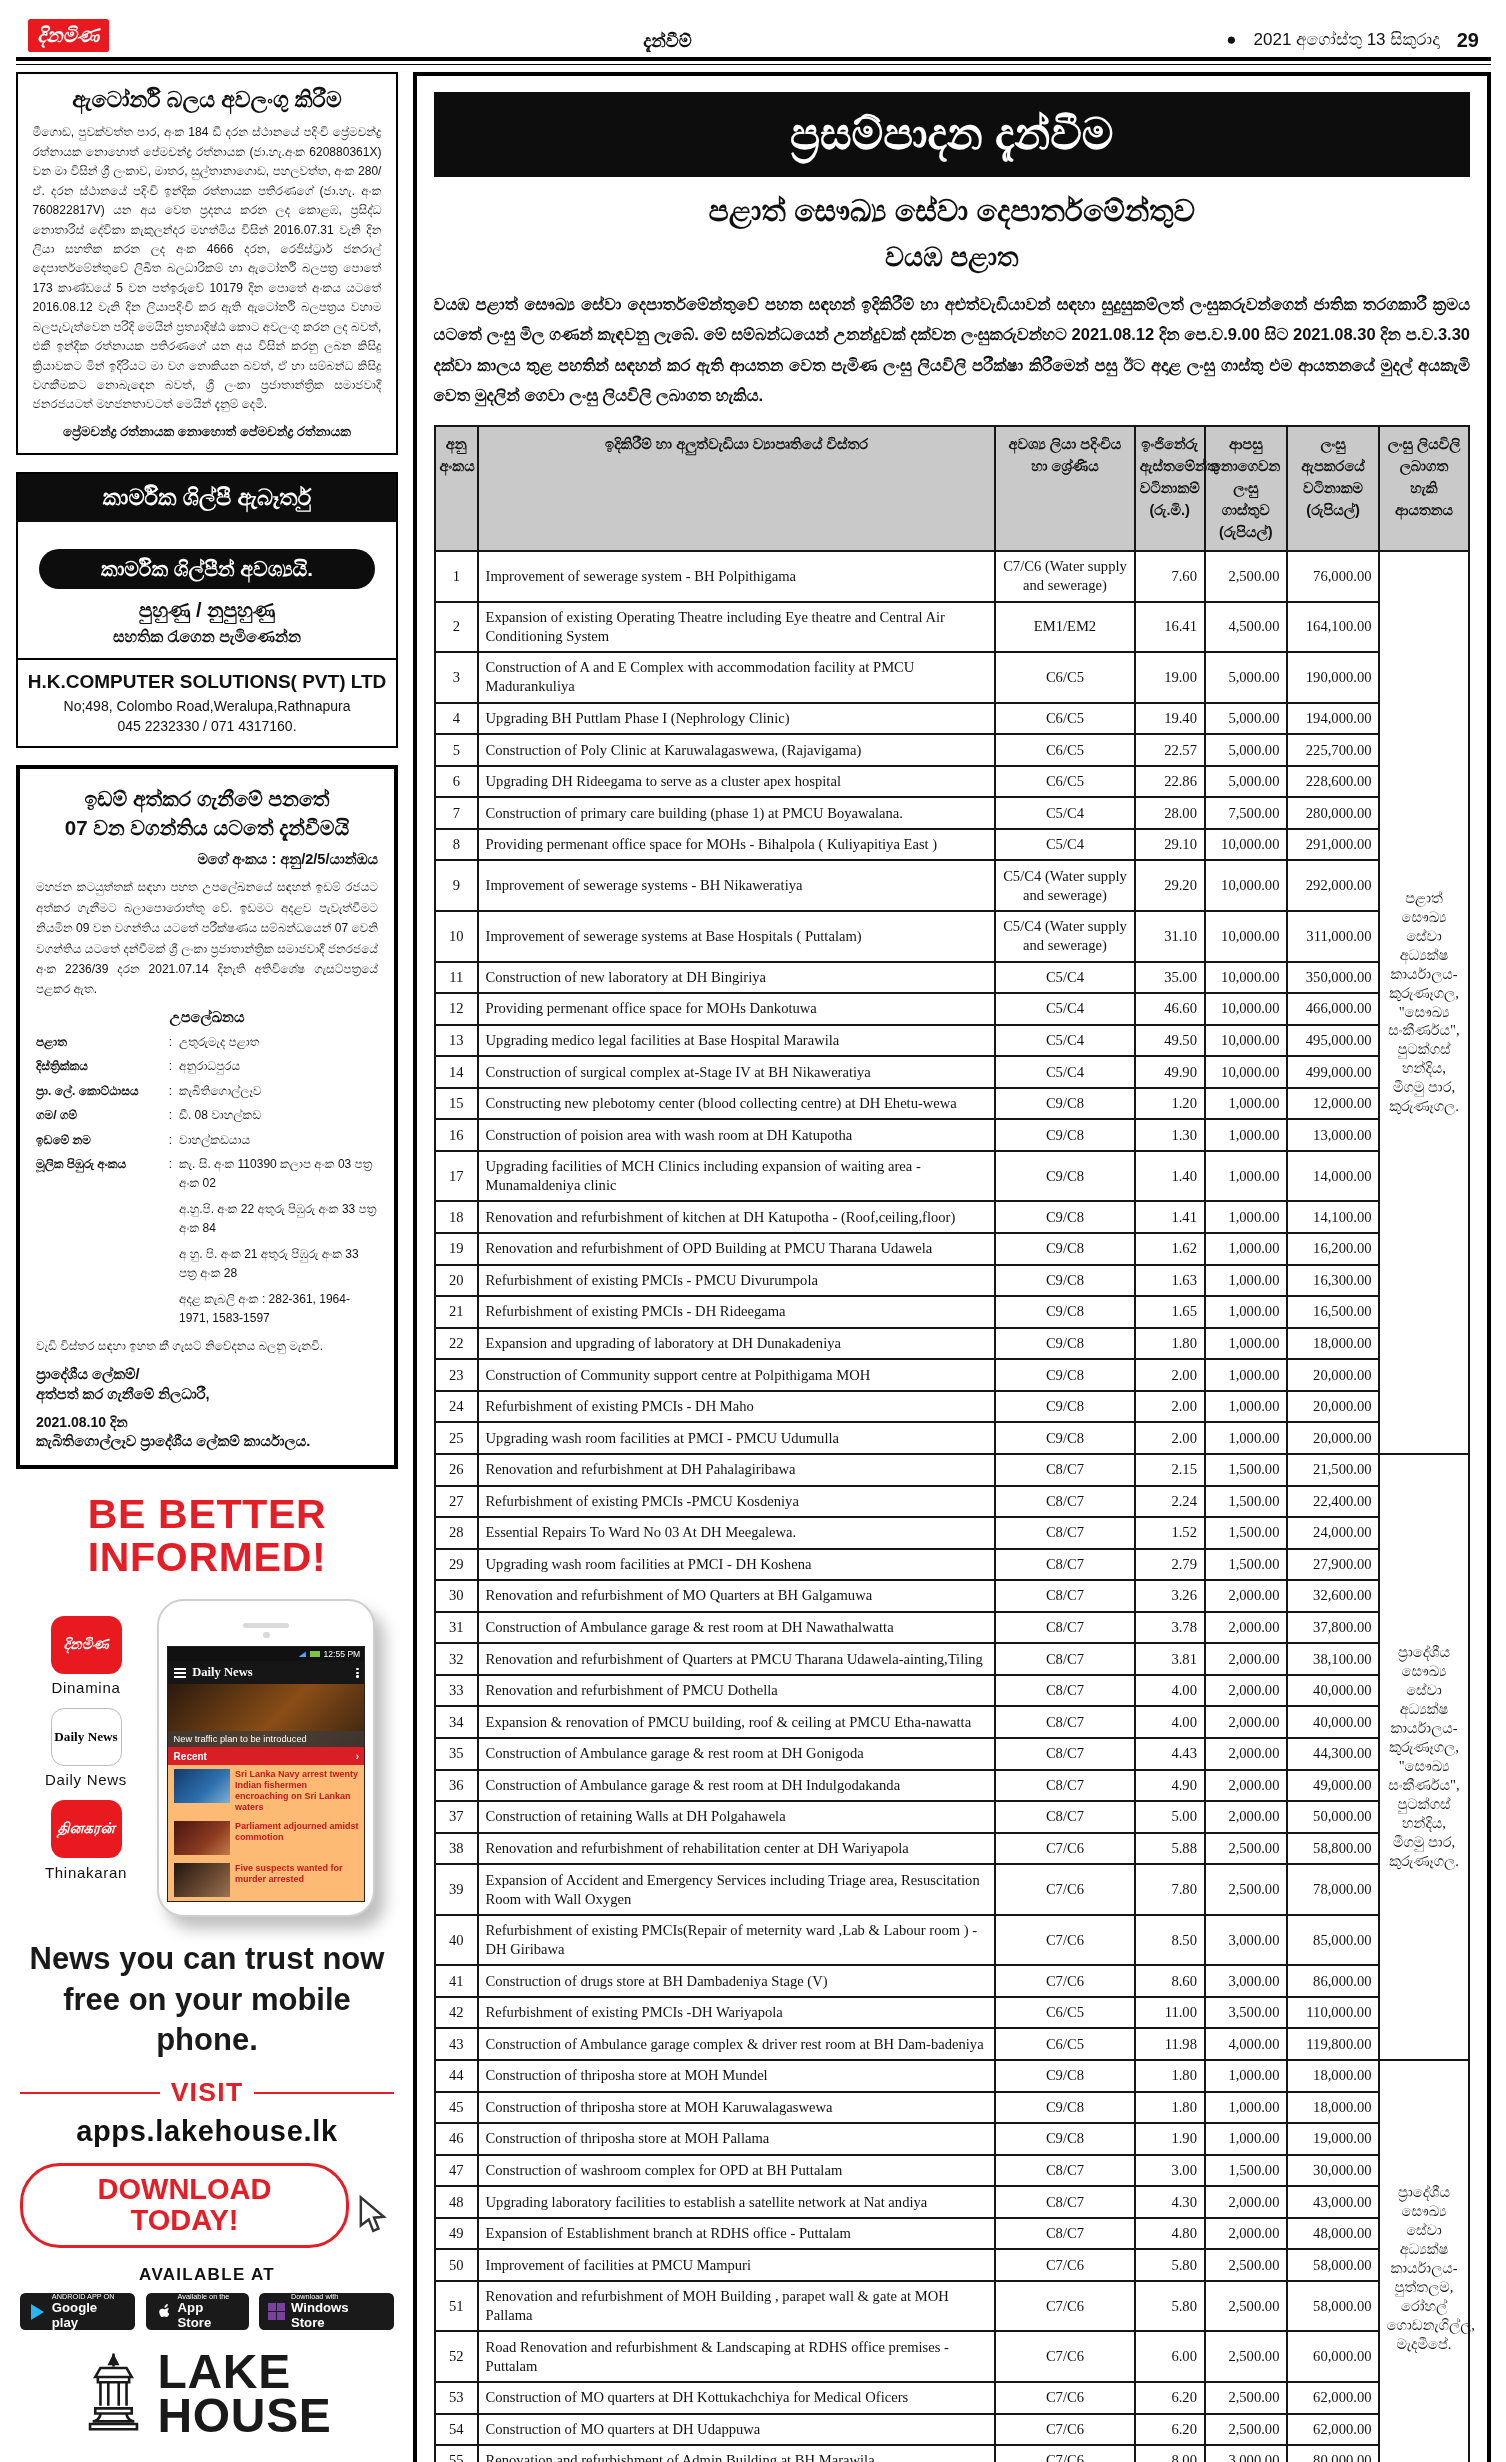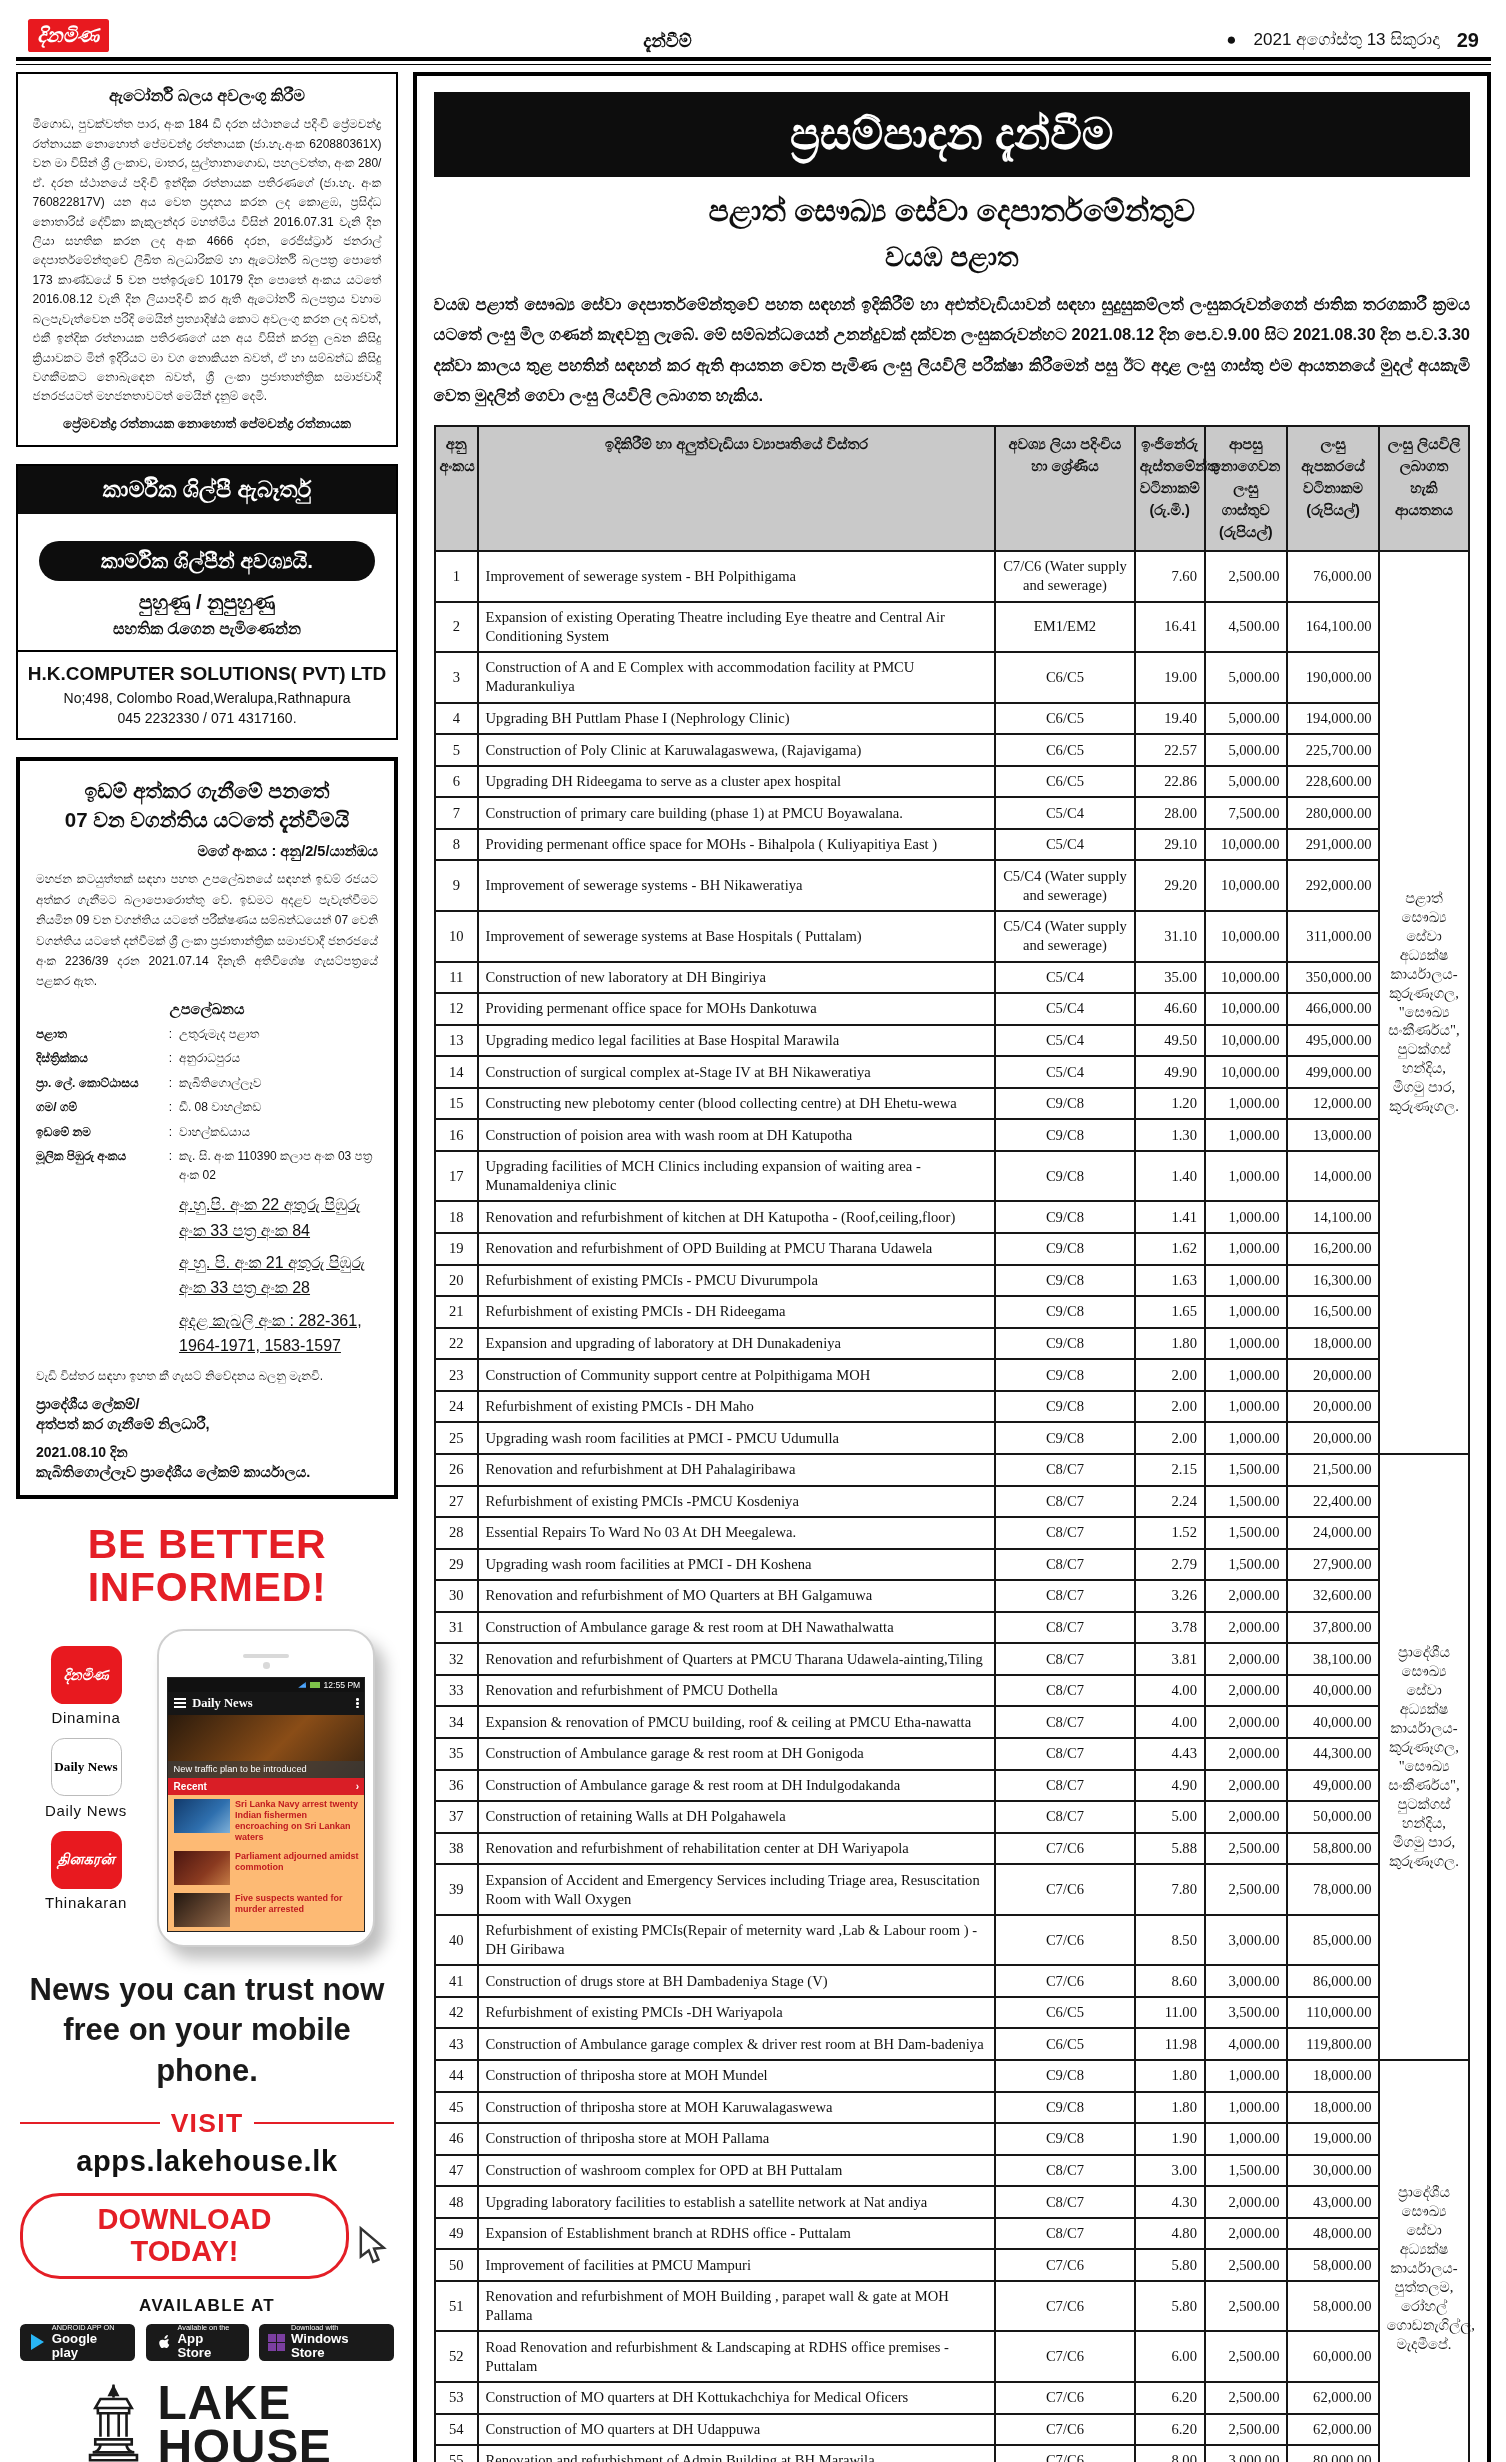--- a/index.html
+++ b/index.html
@@ -16,21 +16,21 @@
   .masthead-right .pageno { font-weight:bold; font-size:20px; }
   .rule { border-top:4.6px solid #000; border-bottom:1.3px solid #000; height:8px; margin:0 0 6.6px 0; }
 
   
   .content { display:flex; gap:14.6px; flex:1; }
   .left-col { width:382px; display:flex; flex-direction:column; gap:17px; }
   .notice { flex:1; border:4.6px solid #000; background:#fff; padding:16px 17px 13.2px 17px; }
 
   
   .boxed { border:2.6px solid #000; background:#fff; padding:13.2px 14.6px; }
-  .ad-title { font-size:16px; font-weight:bold; text-align:center; margin-bottom:10.6px; }
+  .ad-title { font-size:22px; font-weight:bold; text-align:center; margin-bottom:10.6px; }
   .ad-body { font-size:12px; line-height:1.62; text-align:justify; }
   .ad-sig { font-size:13.2px; font-weight:bold; text-align:center; margin-top:9.3px; }
 
   .vac { border:2.6px solid #000; }
   .vac-head { background:#0d0d0d; color:#fff; font-size:22.5px; font-weight:bold; text-align:center; padding:10.6px 5.3px; }
   .vac-body { padding:13.2px 17px 0 17px; }
   .vac-item { font-size:20px; font-weight:bold; display:flex; align-items:center; gap:9.3px; margin:6.6px 0 0 22.5px; }
   .vac-item .ring { width:13.2px; height:13.2px; border:2px solid #000; border-radius:50%; flex:0 0 auto; }
   .vac-pill { background:#0d0d0d; color:#fff; font-size:20.5px; font-weight:bold; text-align:center;
       border-radius:26.5px; padding:8px 6.6px; margin:14.6px 4px 9.3px 4px; }
@@ -43,21 +43,21 @@
 
   .land { border:4px solid #000; padding:14.6px 16px; }
   .land-title { font-size:20.5px; font-weight:bold; text-align:center; line-height:1.45; }
   .land-ref { font-size:14.6px; font-weight:bold; text-align:right; margin:8px 0 9.3px 0; }
   .land-body { font-size:12px; line-height:1.7; text-align:justify; }
   .land-sched-title { font-size:14.6px; font-weight:bold; text-align:center; margin:9.3px 0 6.6px 0; }
   .lfrow { display:flex; font-size:12px; line-height:1.6; margin-top:5.3px; }
   .lflabel { width:126px; flex:0 0 auto;font-weight:bold; }
   .lfcolon { width:17px; flex:0 0 auto; text-align:center; }
   .lfval { flex:1; }
-  .lfextra { font-size:16px; line-height:1.6; margin:6.6px 0 0 143px;text-decoration:underline; }
+  .lfextra { font-size:12px; line-height:1.6; margin:6.6px 0 0 143px; }
   .land-closing { font-size:12px; margin-top:10.6px; }
   .land-sig { font-size:14.6px; font-weight:bold; margin-top:10.6px; line-height:1.4; }
   .land-date { font-size:14px; font-weight:bold; margin-top:9.3px; }
   .land-office { font-size:14.6px; font-weight:bold; margin-top:2.6px; }
 
   
   .lh { padding:6.6px 4px 0 4px; text-align:center; }
   .lh-head { color:#e41e26; font-weight:bold; font-size:41px; line-height:1.05; letter-spacing:0.7px; }
   .lh-mid { display:flex; margin-top:20px; align-items:flex-start; }
   .apps { width:132px; display:flex; flex-direction:column; gap:12px; padding-top:17px; }

